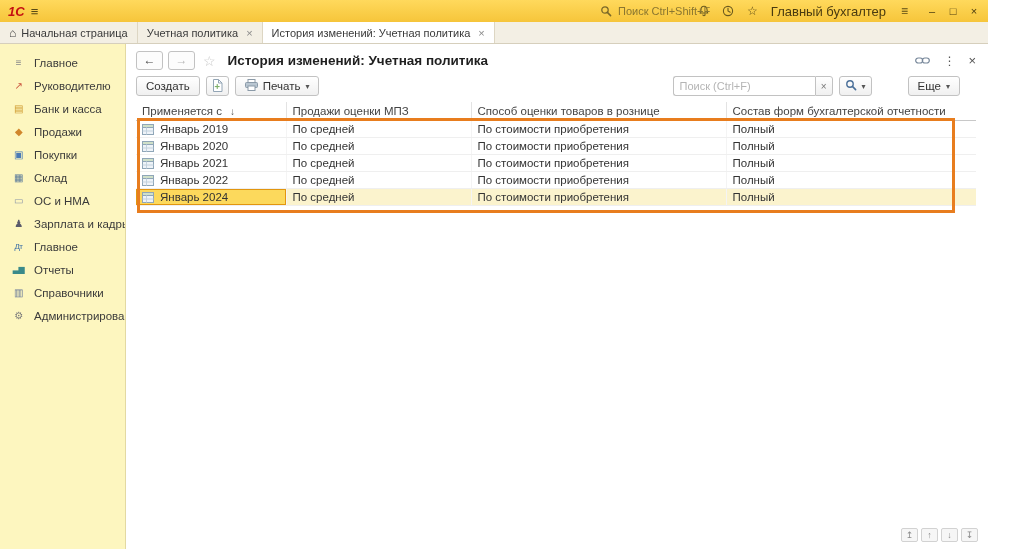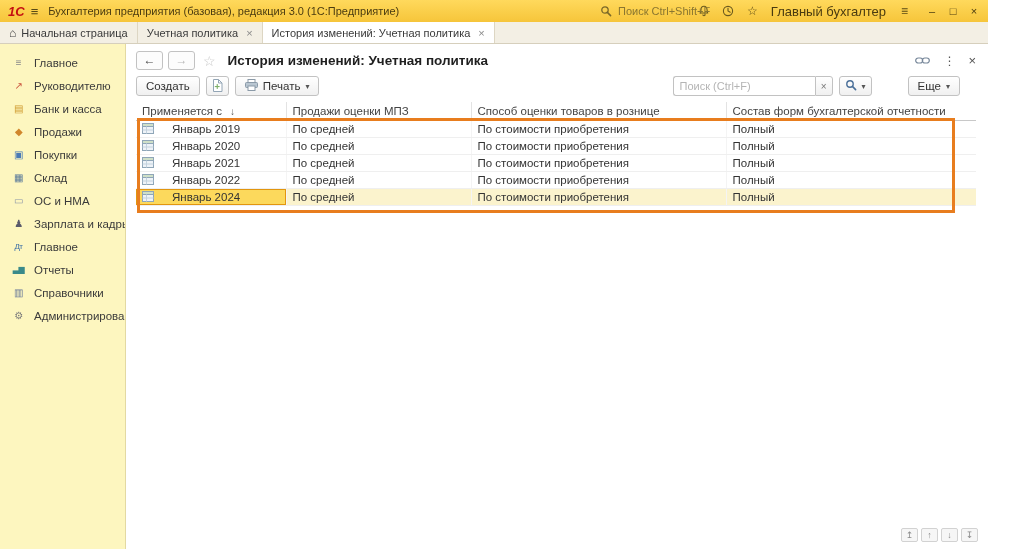--- a/index.html
+++ b/index.html
@@ -57,38 +57,37 @@
   .gap24{width:24px}
 
   
   .table-area{position:relative;flex:1;margin:0 12px 0 10px;min-height:0}
   table.grid{width:100%;border-collapse:collapse;table-layout:fixed;font-size:11.5px}
   .grid th{height:18px;font-weight:400;text-align:left;color:#444;padding:0 6px;border-bottom:1px solid #c8c8c8;border-right:1px solid #e3e3e3;white-space:nowrap;overflow:hidden}
   .grid th:last-child{border-right:none}
   .sort{margin-left:8px;color:#555;font-size:10px}
   .grid td{height:17px;padding:0 6px;border-bottom:1px solid #efefef;border-right:1px solid #f4f4f4;color:#333;white-space:nowrap;overflow:hidden}
   .grid td:last-child{border-right:none}
-  .cell-first{display:flex;align-items:center;gap:18px}
+  .cell-first{display:flex;align-items:flex-end;gap:6px}
   .ric{display:inline-flex;flex:0 0 12px}
   tr.selected td{background:var(--row-hl,#fbf3cd)}
   tr.selected td.first{background:var(--sel-cell,#fcd95c);box-shadow:inset 0 0 0 1px var(--sel-border,#e2960f)}
   .annotation{position:absolute;left:1px;right:21px;top:16px;height:95px;border:3px solid var(--accent,#e87d1e);pointer-events:none;z-index:5}
 
   .list-nav{position:absolute;right:10px;bottom:7px;display:flex;gap:3px}
   .nbtn{width:17px;height:14px;border:1px solid #d2d2d2;border-radius:2px;background:#f6f6f6;color:#8a8a8a;font-size:9px;line-height:12px;text-align:center;cursor:pointer}
 </style>
 </head>
 <body>
 
 <div class="app">
 
   <div class="titlebar">
     <span class="logo">1С</span>
     <span class="hamb">≡</span>
-    <span class="app-title">Бухгалтерия предприятия (базовая), редакция 3.0  (1С:Предприятие)</span>
 
     <div class="tb-search">
       <span class="tb-ic">
         <svg width="12" height="12" viewBox="0 0 12 12">
             <circle cx="5" cy="5" r="3.2" fill="none" stroke="#7a6828" stroke-width="1.3"></circle>
             <line x1="7.4" y1="7.4" x2="10.6" y2="10.6" stroke="#7a6828" stroke-width="1.5" stroke-linecap="round"></line>
           </svg>
       </span>
       <span>Поиск Ctrl+Shift+F</span>
     </div>

